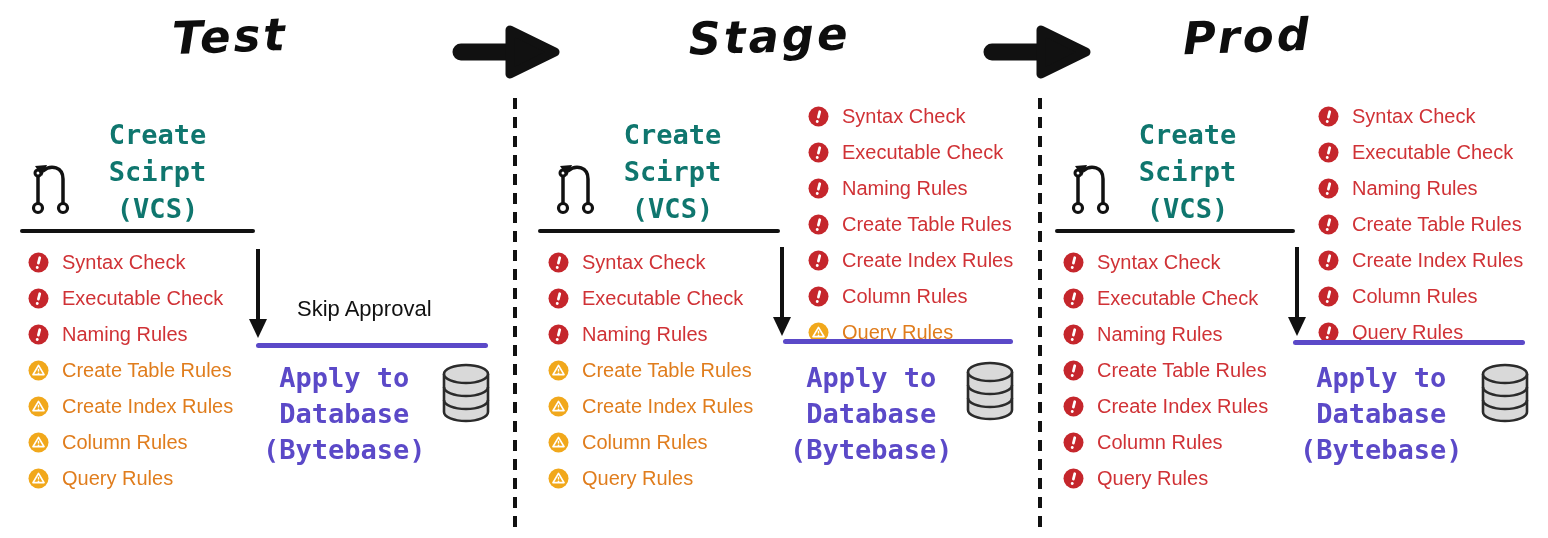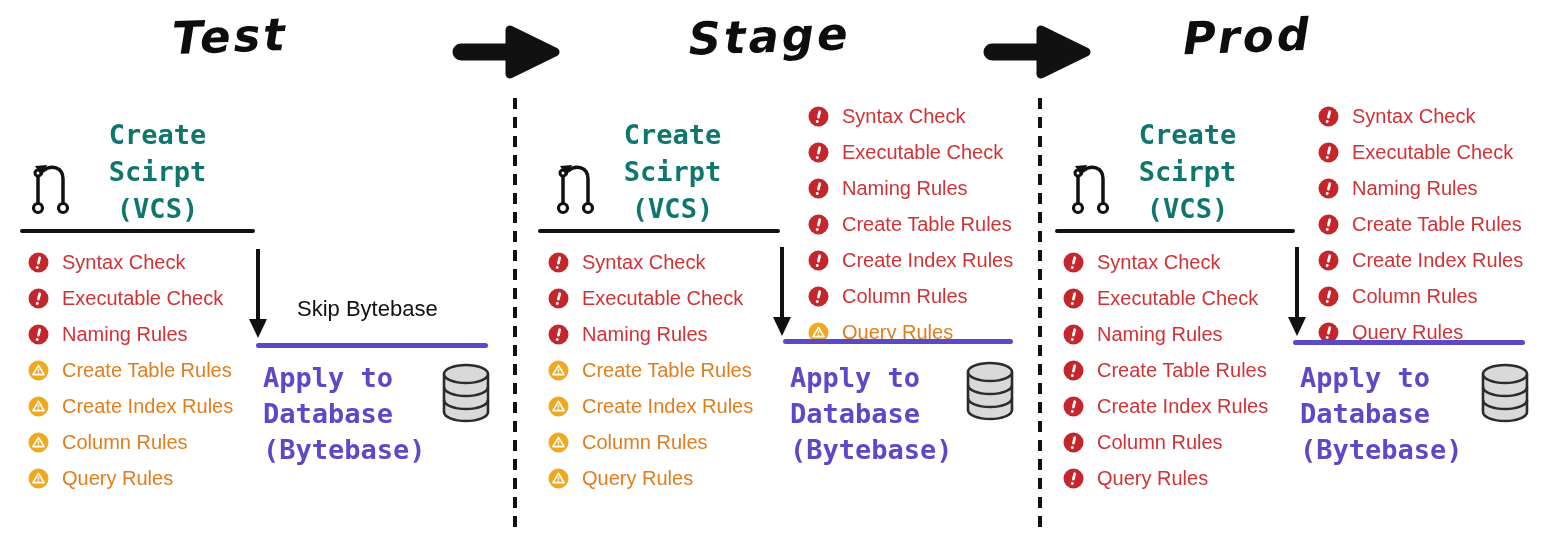--- a/index.html
+++ b/index.html
@@ -72,21 +72,21 @@
   .p1{left:783px;top:339px;width:230px;}
   .p2{left:1293px;top:340px;width:232px;}
 
   .apply-block{
     position:absolute;font-family:"DejaVu Sans Mono", monospace;font-weight:700;
     font-size:27px;line-height:36px;color:var(--purple);
   }
   .ap0{left:263px;top:360px;}
   .ap1{left:790px;top:360px;}
   .ap2{left:1300px;top:360px;}
-  .apply-block span{display:block;}
+  .apply-block span{display:block;text-align:center;}
 
   .db-icon{position:absolute;}
   .db0{left:438px;top:361px;}
   .db1{left:962px;top:359px;}
   .db2{left:1477px;top:361px;}
 </style>
 </head>
 <body>
 
 <div class="canvas">
@@ -200,21 +200,21 @@
             <circle cx="10.5" cy="13.3" r="0.9" fill="#fff"></circle>
           </svg>
         </span>
         <span class="rule-label">Query Rules</span>
       </div>
     </div>
   <svg class="down-arrow da0" width="22" height="94" viewBox="0 0 22 94">
     <line x1="11" y1="3" x2="11" y2="76" stroke="#111" stroke-width="4"></line>
     <polygon points="2,73 20,73 11,92" fill="#111"></polygon>
   </svg>
-  <div class="skip-label">Skip Bytebase</div>
+  <div class="skip-label">Skip Approval</div>
   <div class="purple-rule p0"></div>
   <div class="apply-block ap0">
     <span>Apply to</span>
     <span>Database</span>
     <span>(Bytebase)</span>
   </div>
   <svg class="db-icon db0" width="56" height="64" viewBox="0 0 56 64">
     <path d="M6 13 V51 a22 9 0 0 0 44 0 V13" fill="var(--db-fill)" stroke="#2b2b2b" stroke-width="2.6"></path>
     <ellipse cx="28" cy="13" rx="22" ry="9" fill="var(--db-fill)" stroke="#2b2b2b" stroke-width="2.6"></ellipse>
     <path d="M6 26 a22 9 0 0 0 44 0" fill="none" stroke="#2b2b2b" stroke-width="2.6"></path>

